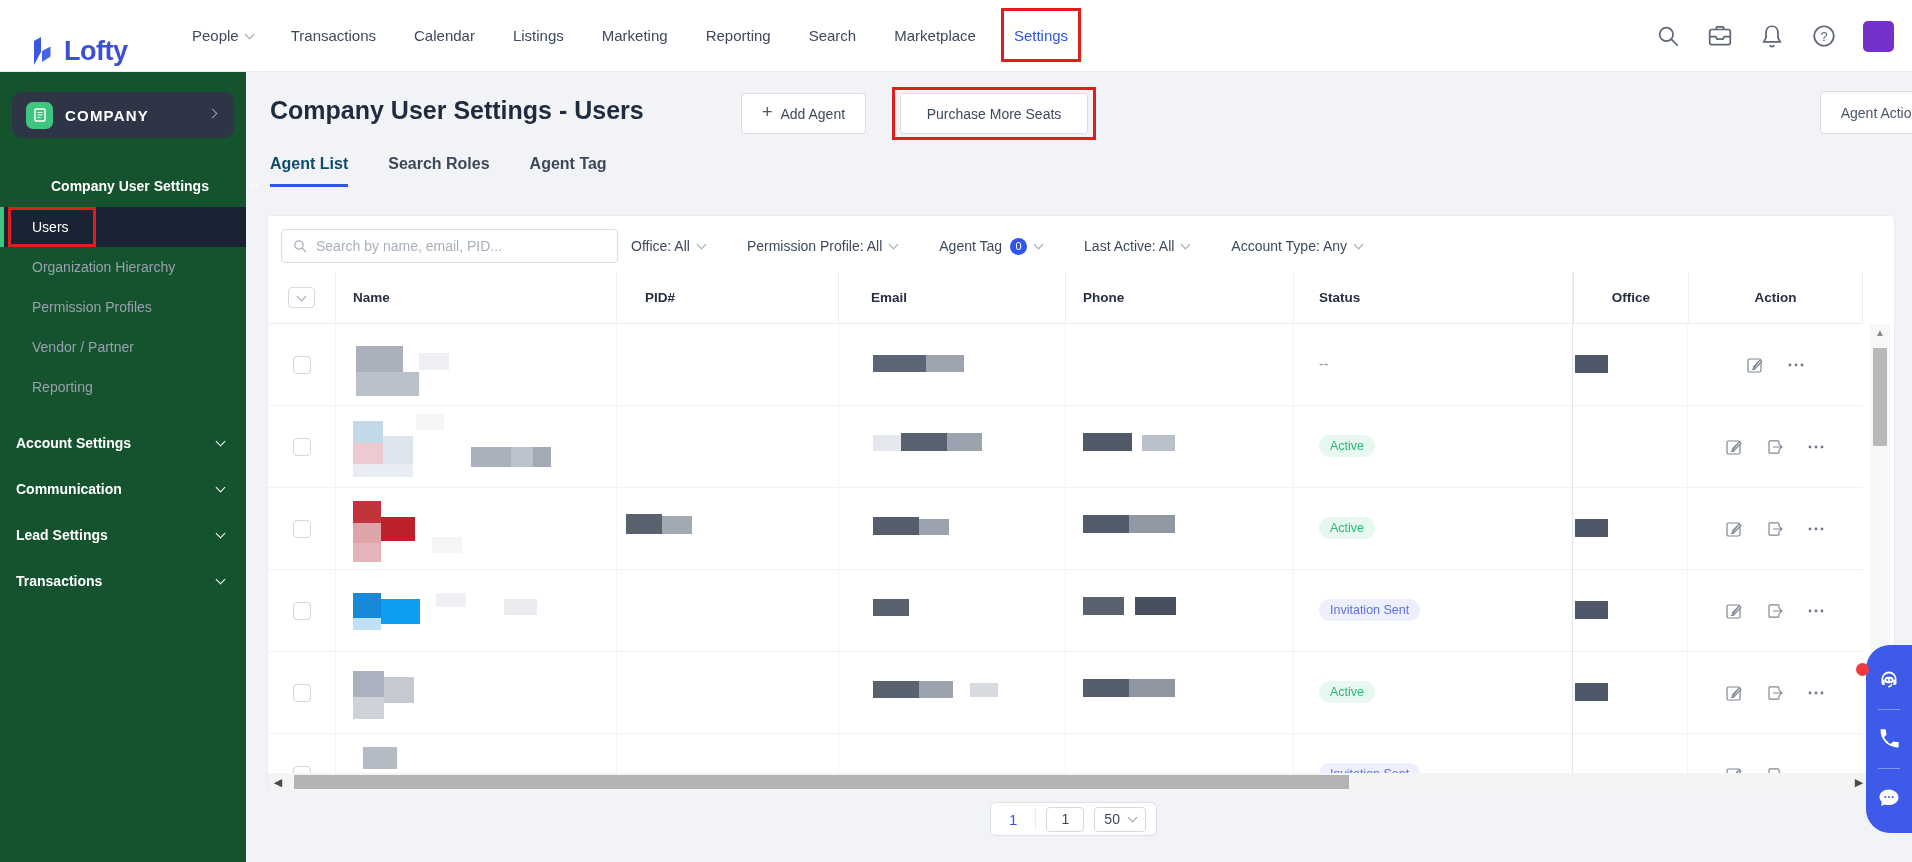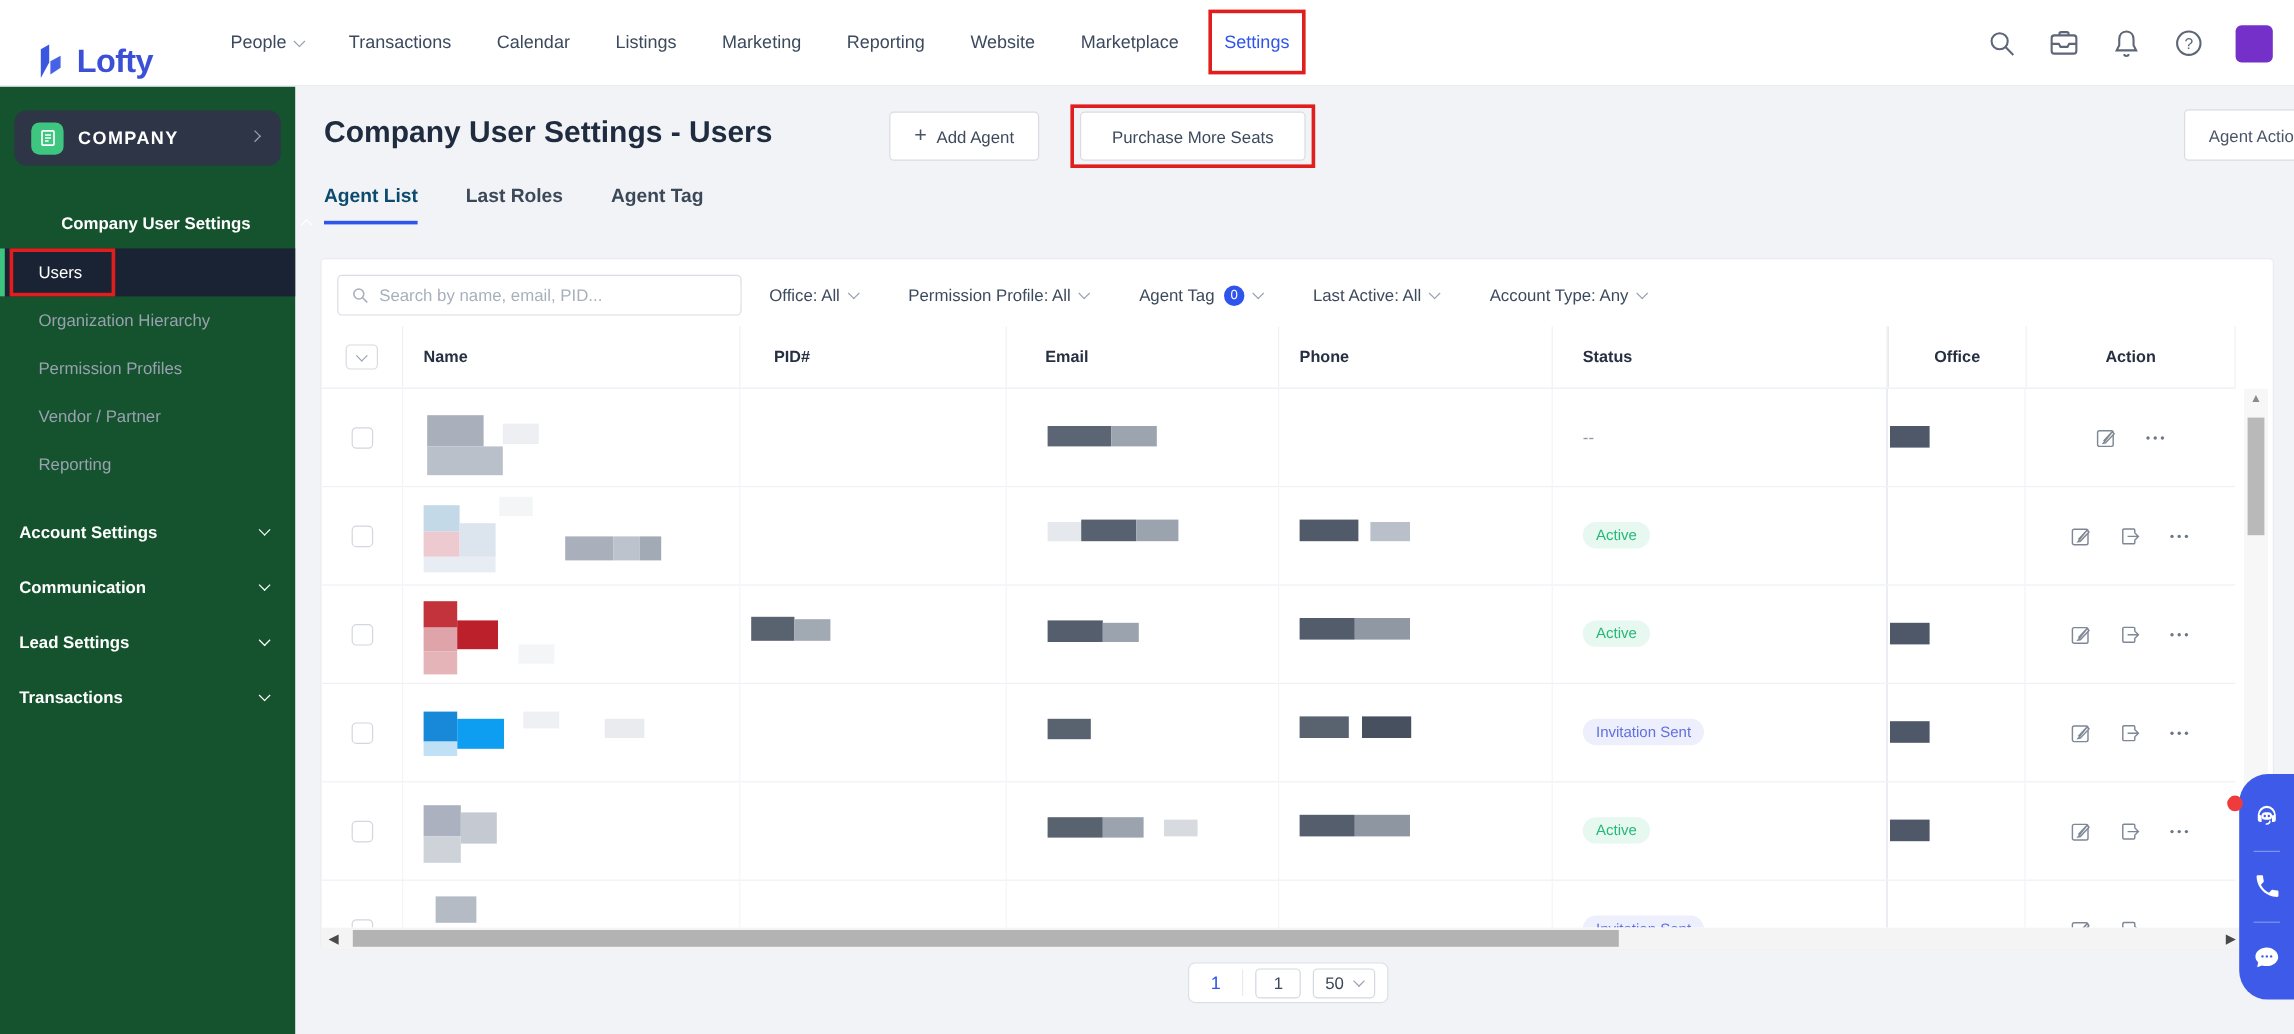--- a/index.html
+++ b/index.html
@@ -58,21 +58,21 @@
   .tab.active { color:#0c4a6e; }
   .tab.active::after { content:""; position:absolute; left:0; bottom:0; width:100%; height:3px; background:#2f54eb; }
 
   
   #card { position:absolute; left:21px; top:143px; width:1628px; height:576px; background:#fff;
     border:1px solid #e9ebf0; border-radius:4px; }
   #search-box { position:absolute; left:13px; top:13px; width:337px; height:34px; border:1px solid #d9dce3;
     border-radius:4px; display:flex; align-items:center; background:#fff; }
   #search-input { border:none; outline:none; flex:1; font-size:14px; color:#3d4a5d; font-family:inherit; }
   #search-input::placeholder { color:#a8b0bc; }
-  #filter-row { position:absolute; left:373px; top:13px; height:34px; display:flex; align-items:center; gap:42px; }
+  #filter-row { position:absolute; left:363px; top:13px; height:34px; display:flex; align-items:center; gap:42px; }
   .filter { font-size:14px; color:#3d4a5d; display:flex; align-items:center; gap:8px; cursor:pointer; white-space:nowrap; }
   .badge { width:17px; height:17px; border-radius:50%; background:#2f54eb; color:#fff; font-size:11px;
     display:flex; align-items:center; justify-content:center; }
 
   
   #thead { position:absolute; left:0; top:56px; width:1595px; height:52px; display:flex;
     border-bottom:1px solid #ebeef5; }
   .th { font-size:13.5px; font-weight:bold; color:#273043; display:flex; align-items:center;
     border-right:1px solid #eef0f5; height:100%; }
   #tbody { position:absolute; left:0; top:108px; width:1595px; height:449px; overflow:hidden; }
@@ -144,21 +144,21 @@
       <div class="nav-item">
         <span>Listings</span>
       </div>
       <div class="nav-item">
         <span>Marketing</span>
       </div>
       <div class="nav-item">
         <span>Reporting</span>
       </div>
       <div class="nav-item">
-        <span>Website</span>
+        <span>Search</span>
       </div>
       <div class="nav-item">
         <span>Marketplace</span>
       </div>
       <div class="nav-item active">
         <span>Settings</span>
         <div class="red-box" style="inset: -19px -13px -18px;"></div>
       </div>
     </div>
   <div id="nav-right">
@@ -249,21 +249,21 @@
     <div class="red-box" style="left:-8px; top:-6px; right:-8px; bottom:-6px;"></div>
   </div>
 
   <button class="btn" id="btn-more-action">
     <span>Agent Action</span>
     <span class="chev"></span>
   </button>
 
   <div id="tabs">
       <div class="tab active">Agent List</div>
-      <div class="tab">Last Roles</div>
+      <div class="tab">Search Roles</div>
       <div class="tab">Agent Tag</div>
     </div>
 
   <div id="card">
     <div id="search-box">
       <svg width="16" height="16" viewBox="0 0 24 24" fill="none" stroke="#a8b0bc" stroke-width="2" style="margin:0 8px 0 10px;">
         <circle cx="10.5" cy="10.5" r="6.2"></circle>
           <line x1="15.2" y1="15.2" x2="21" y2="21"></line>
       </svg>
       <input id="search-input" placeholder="Search by name, email, PID..." style="">

